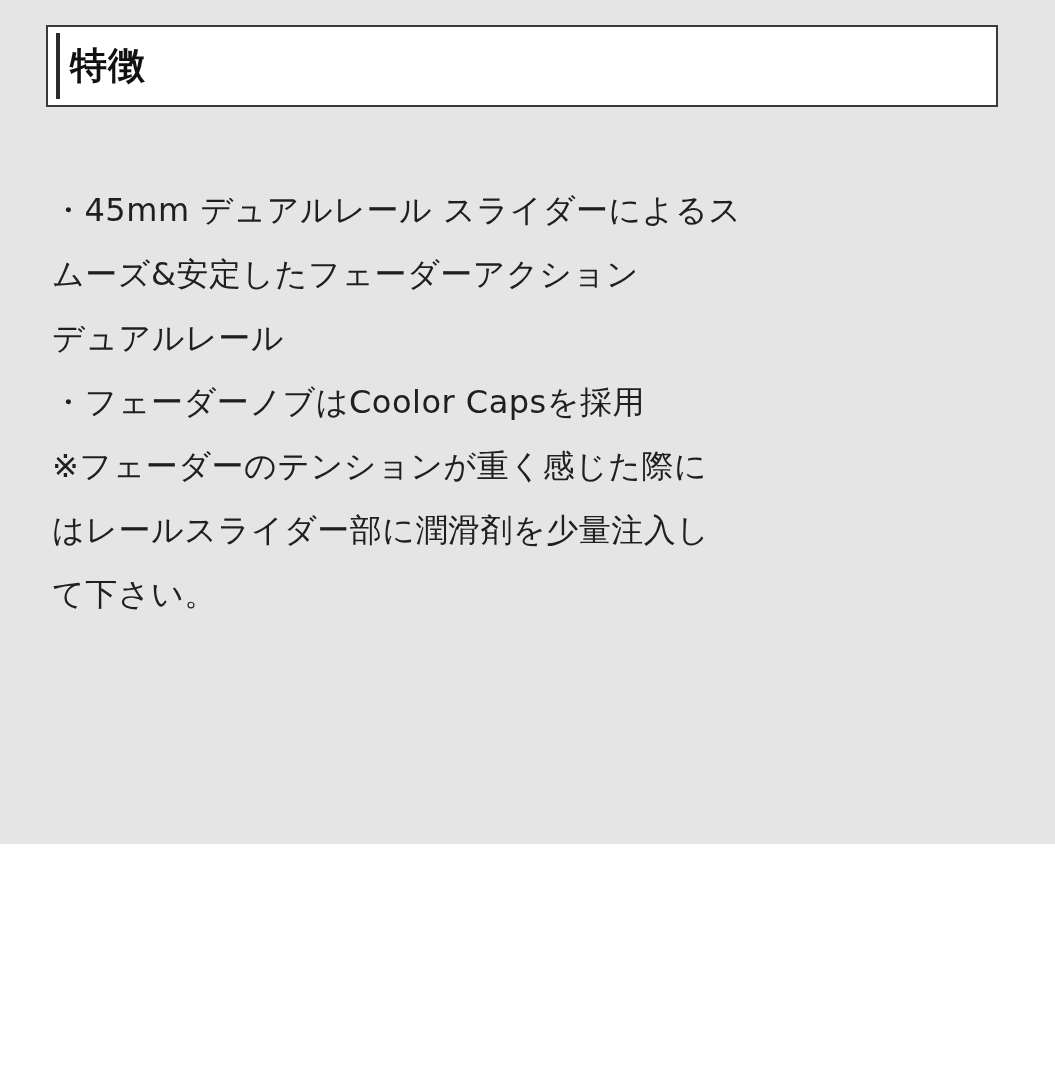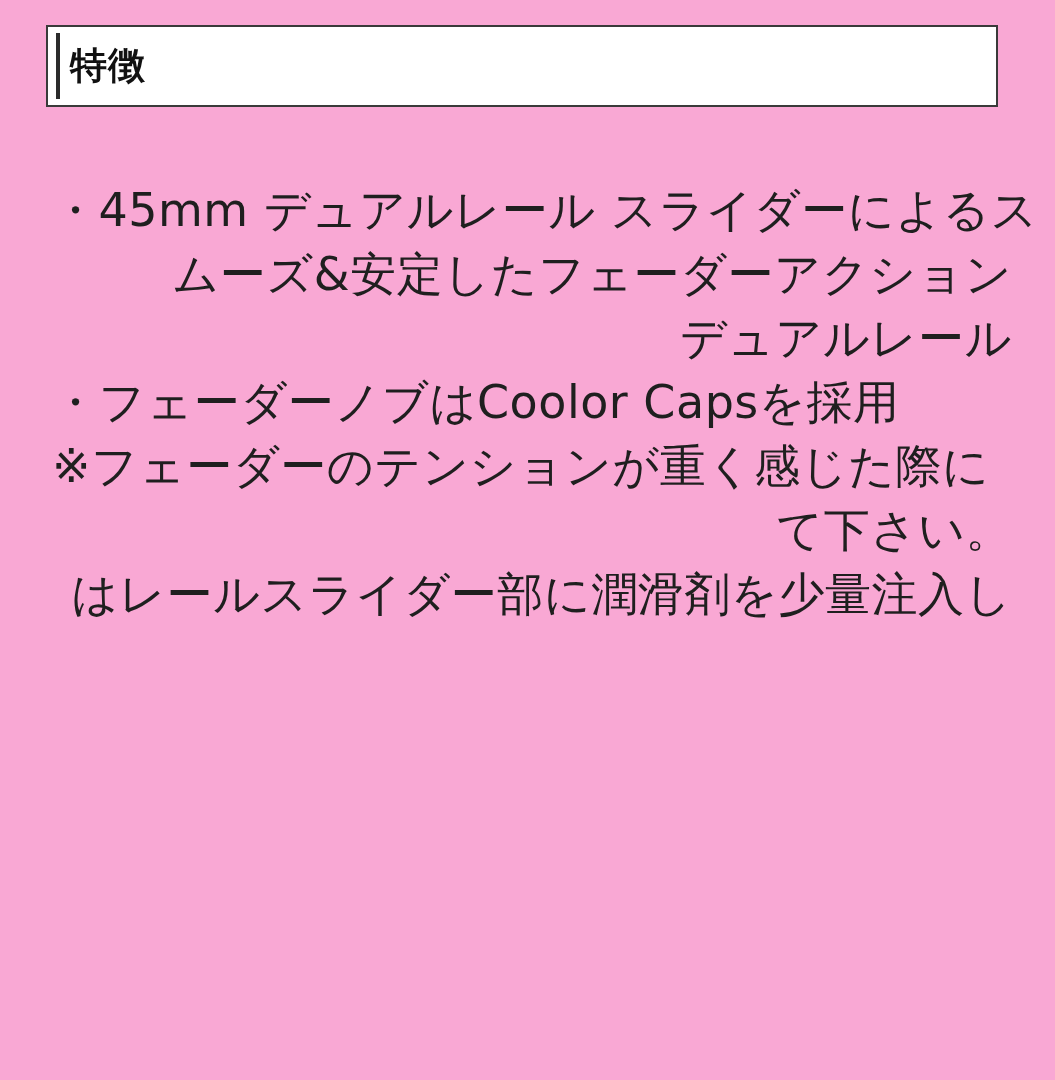--- a/index.html
+++ b/index.html
@@ -10,22 +10,22 @@
   body {
     width: 1055px;
     height: 1080px;
     font-family: "DejaVu Sans", "Liberation Sans", sans-serif;
     color: #1b1b1b;
     overflow: hidden;
   }
   .page {
     position: relative;
     width: 1055px;
-    height: 1080px;
-    background: #f9a8d4;
+    height: 844px;
+    background: #e5e5e5;
     box-sizing: border-box;
   }
   .heading-box {
     position: absolute;
     left: 46px;
     top: 25px;
     width: 952px;
     height: 82px;
     border: 2px solid #3a3a3a;
     box-sizing: border-box;
@@ -50,46 +50,45 @@
     color: #111111;
     line-height: 1.1;
   }
   .body-block {
     position: absolute;
     left: 52px;
     top: 178px;
     width: 960px;
   }
   .line {
-    font-size: 46px;
+    font-size: 32px;
     line-height: 64px;
     color: #1f1f1f;
     letter-spacing: 0.5px;
     white-space: pre;
     font-weight: 400;
   }
   .indent {
     
     margin-left: 0;
-    text-align: right;
   }
 </style>
 </head>
 <body>
 
 <div class="page">
 
   <div class="heading-box">
     <div class="heading-rule"></div>
     <div class="heading-text">特徴</div>
   </div>
 
   <div class="body-block">
     <div class="line">・45mm デュアルレール スライダーによるス</div>
     <div class="line indent">ムーズ&amp;安定したフェーダーアクション</div>
     <div class="line indent">デュアルレール</div>
     <div class="line">・フェーダーノブはCoolor Capsを採用</div>
     <div class="line">※フェーダーのテンションが重く感じた際に</div>
+    <div class="line indent">はレールスライダー部に潤滑剤を少量注入し</div>
     <div class="line indent">て下さい。</div>
-    <div class="line indent">はレールスライダー部に潤滑剤を少量注入し</div>
   </div>
 
 </div>
 
 </body></html>

